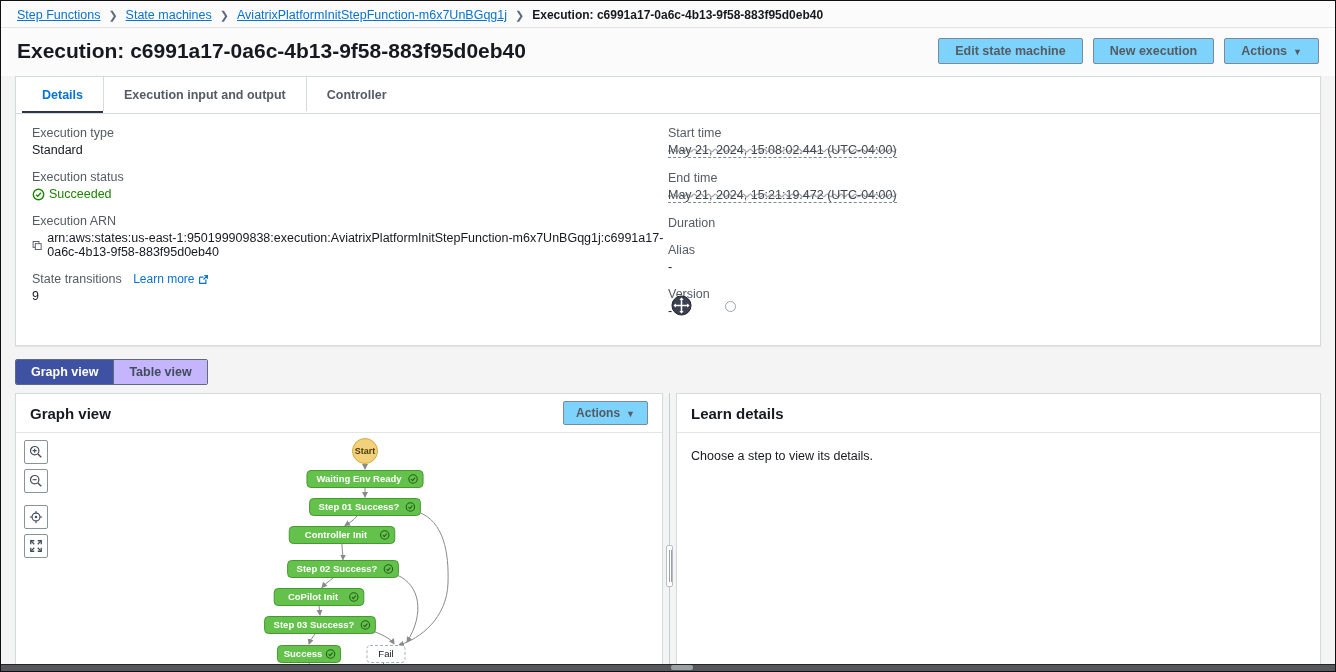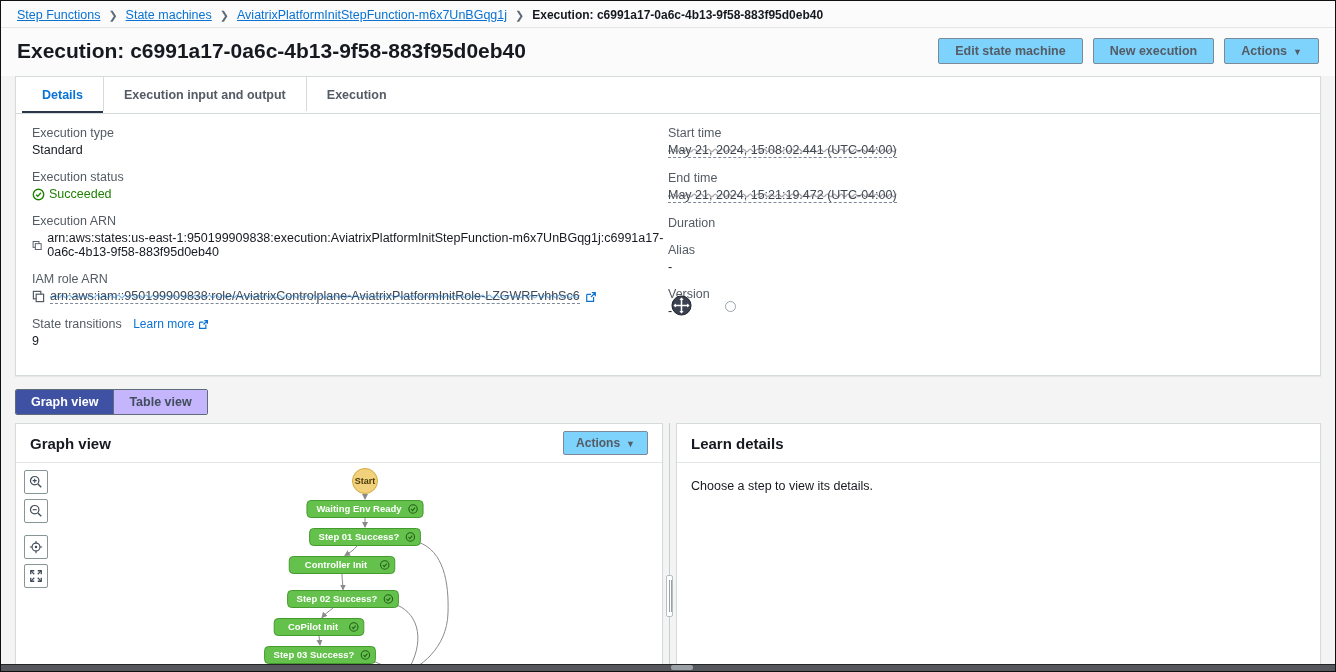--- a/index.html
+++ b/index.html
@@ -122,21 +122,21 @@
     <button class="btn">New execution</button>
     <button class="btn"><span>Actions</span><span class="caret">▼</span></button>
   </div>
 </div>
 
 
 <div class="card details-card">
   <div class="tab-strip">
     <div class="tab active">Details</div>
     <div class="tab">Execution input and output</div>
-    <div class="tab">Execution</div>
+    <div class="tab">Controller</div>
   </div>
   <div class="details-body">
     <div class="dcol">
       <div class="field">
         <div class="f-label">Execution type</div>
         <div class="f-value">
             <span>Standard</span>
           </div>
       </div>
       <div class="field">
@@ -150,34 +150,20 @@
         </div>
       </div>
       <div class="field">
         <div class="f-label">Execution ARN</div>
         <div class="f-value">
           <svg class="icon-svg" width="13" height="13" viewBox="0 0 14 14">
               <rect x="1.5" y="1.5" width="8" height="8" fill="none" stroke="#545b64" stroke-width="1.3"></rect>
               <rect x="4.5" y="4.5" width="8" height="8" fill="#fff" stroke="#545b64" stroke-width="1.3"></rect>
             </svg>
           <span>arn:aws:states:us-east-1:950199909838:execution:AviatrixPlatformInitStepFunction-m6x7UnBGqg1j:c6991a17-0a6c-4b13-9f58-883f95d0eb40</span>
-        </div>
-      </div>
-      <div class="field">
-        <div class="f-label">IAM role ARN</div>
-        <div class="f-value">
-          <svg class="icon-svg" width="13" height="13" viewBox="0 0 14 14">
-              <rect x="1.5" y="1.5" width="8" height="8" fill="none" stroke="#545b64" stroke-width="1.3"></rect>
-              <rect x="4.5" y="4.5" width="8" height="8" fill="#fff" stroke="#545b64" stroke-width="1.3"></rect>
-            </svg>
-          <span class="link redacted" style="text-decoration-color:rgba(9,114,211,.5)">arn:aws:iam::950199909838:role/AviatrixControlplane-AviatrixPlatformInitRole-LZGWRFvhhSc6</span>
-          <svg class="icon-svg" width="12" height="12" viewBox="0 0 14 14">
-              <path d="M2 4 h5 M2 4 v8 h8 v-5" fill="none" stroke="#0972d3" stroke-width="1.4"></path>
-              <path d="M8 2 h4 v4 M12 2 L7 7" fill="none" stroke="#0972d3" stroke-width="1.4"></path>
-            </svg>
         </div>
       </div>
       <div class="field">
         <div class="f-label">
           <span>State transitions</span>
           <span class="link learn-more">
             <span>Learn more</span>
             <svg class="icon-svg" width="11" height="11" viewBox="0 0 14 14">
                 <path d="M2 4 h5 M2 4 v8 h8 v-5" fill="none" stroke="#0972d3" stroke-width="1.5"></path>
                 <path d="M8 2 h4 v4 M12 2 L7 7" fill="none" stroke="#0972d3" stroke-width="1.5"></path>

